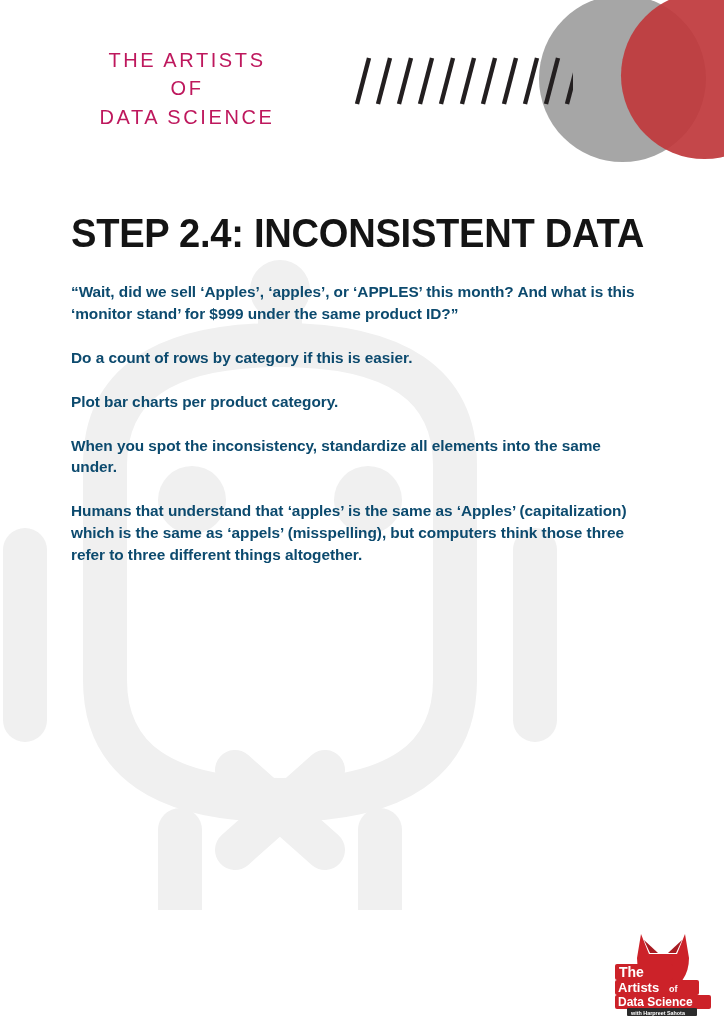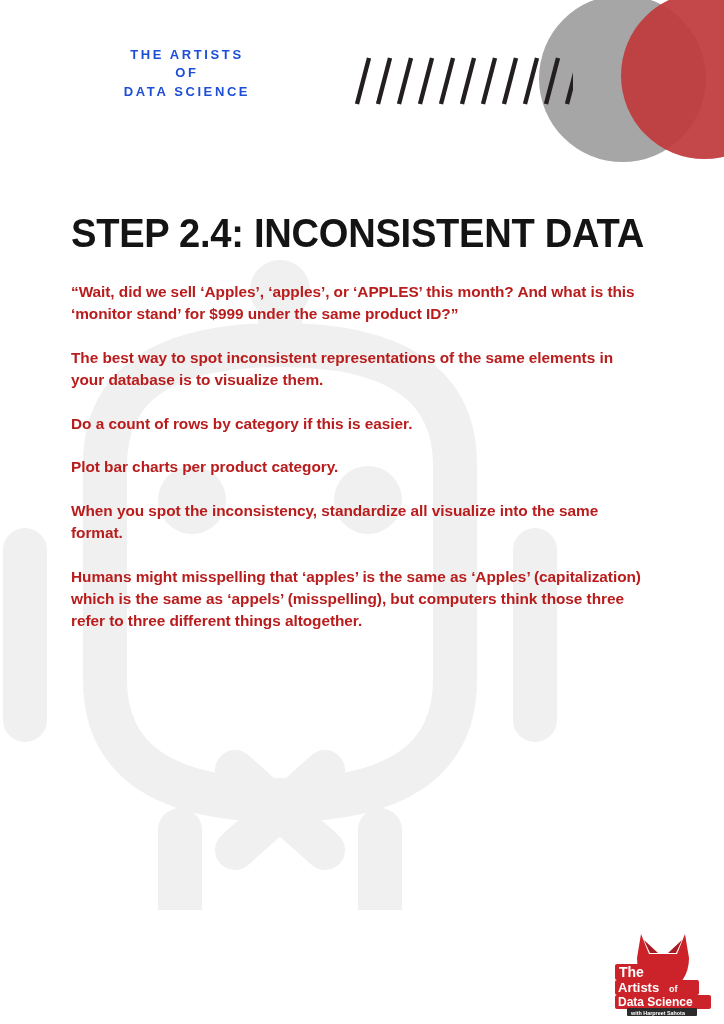--- a/index.html
+++ b/index.html
@@ -80,23 +80,23 @@
   
   .brand {
     position: absolute;
     left: 62px;
     top: 46px;
     width: 250px;
     text-align: center;
     z-index: 4;
   }
   .brand-line {
-    color: #1d4ed8;
-    font-weight: bold;
-    font-size: 13px;
+    color: #be185d;
+    font-weight: normal;
+    font-size: 20px;
     letter-spacing: 2.6px;
     line-height: 1.42;
     white-space: nowrap;
   }
 
   
   .title {
     position: absolute;
     left: 71px;
     top: 183px;
@@ -113,21 +113,21 @@
 
   
   .body-copy {
     position: absolute;
     left: 71px;
     top: 281px;
     width: 576px;
     z-index: 4;
   }
   .para {
-    color: #b91c1c;
+    color: #0c4a6e;
     font-weight: bold;
     font-size: 15.4px;
     line-height: 1.42;
     margin: 0 0 22px 0;
     letter-spacing: -0.05px;
   }
   .para:last-child { margin-bottom: 0; }
 
   
   .badge {
@@ -199,25 +199,24 @@
   <div class="brand">
     <div class="brand-line">THE ARTISTS</div>
     <div class="brand-line">OF</div>
     <div class="brand-line">DATA SCIENCE</div>
   </div>
 
   <h1 class="title">STEP 2.4: INCONSISTENT DATA</h1>
 
   <div class="body-copy">
     <p class="para">“Wait, did we sell ‘Apples’, ‘apples’, or ‘APPLES’ this month? And what is this ‘monitor stand’ for $999 under the same product ID?”</p>
-    <p class="para">The best way to spot inconsistent representations of the same elements in your database is to visualize them.</p>
     <p class="para">Do a count of rows by category if this is easier.</p>
     <p class="para">Plot bar charts per product category.</p>
-    <p class="para">When you spot the inconsistency, standardize all visualize into the same format.</p>
-    <p class="para">Humans might misspelling that ‘apples’ is the same as ‘Apples’ (capitalization) which is the same as ‘appels’ (misspelling), but computers think those three refer to three different things altogether.</p>
+    <p class="para">When you spot the inconsistency, standardize all elements into the same under.</p>
+    <p class="para">Humans that understand that ‘apples’ is the same as ‘Apples’ (capitalization) which is the same as ‘appels’ (misspelling), but computers think those three refer to three different things altogether.</p>
   </div>
 
   <div class="badge">
     <svg viewBox="0 0 104 88" xmlns="http://www.w3.org/2000/svg" aria-hidden="true">
 
       <g>
         <path d="M30 6 L38 26 L66 26 L74 6 L78 30 Q78 56 52 66 Q26 56 26 30 Z" fill="#cc2229"></path>
         <path d="M33 12 L39 25 L47 25 Z" fill="#a81b22"></path>
         <path d="M71 12 L65 25 L57 25 Z" fill="#a81b22"></path>
         <path d="M44 36 L60 36 L52 50 Z" fill="#a81b22"></path>

